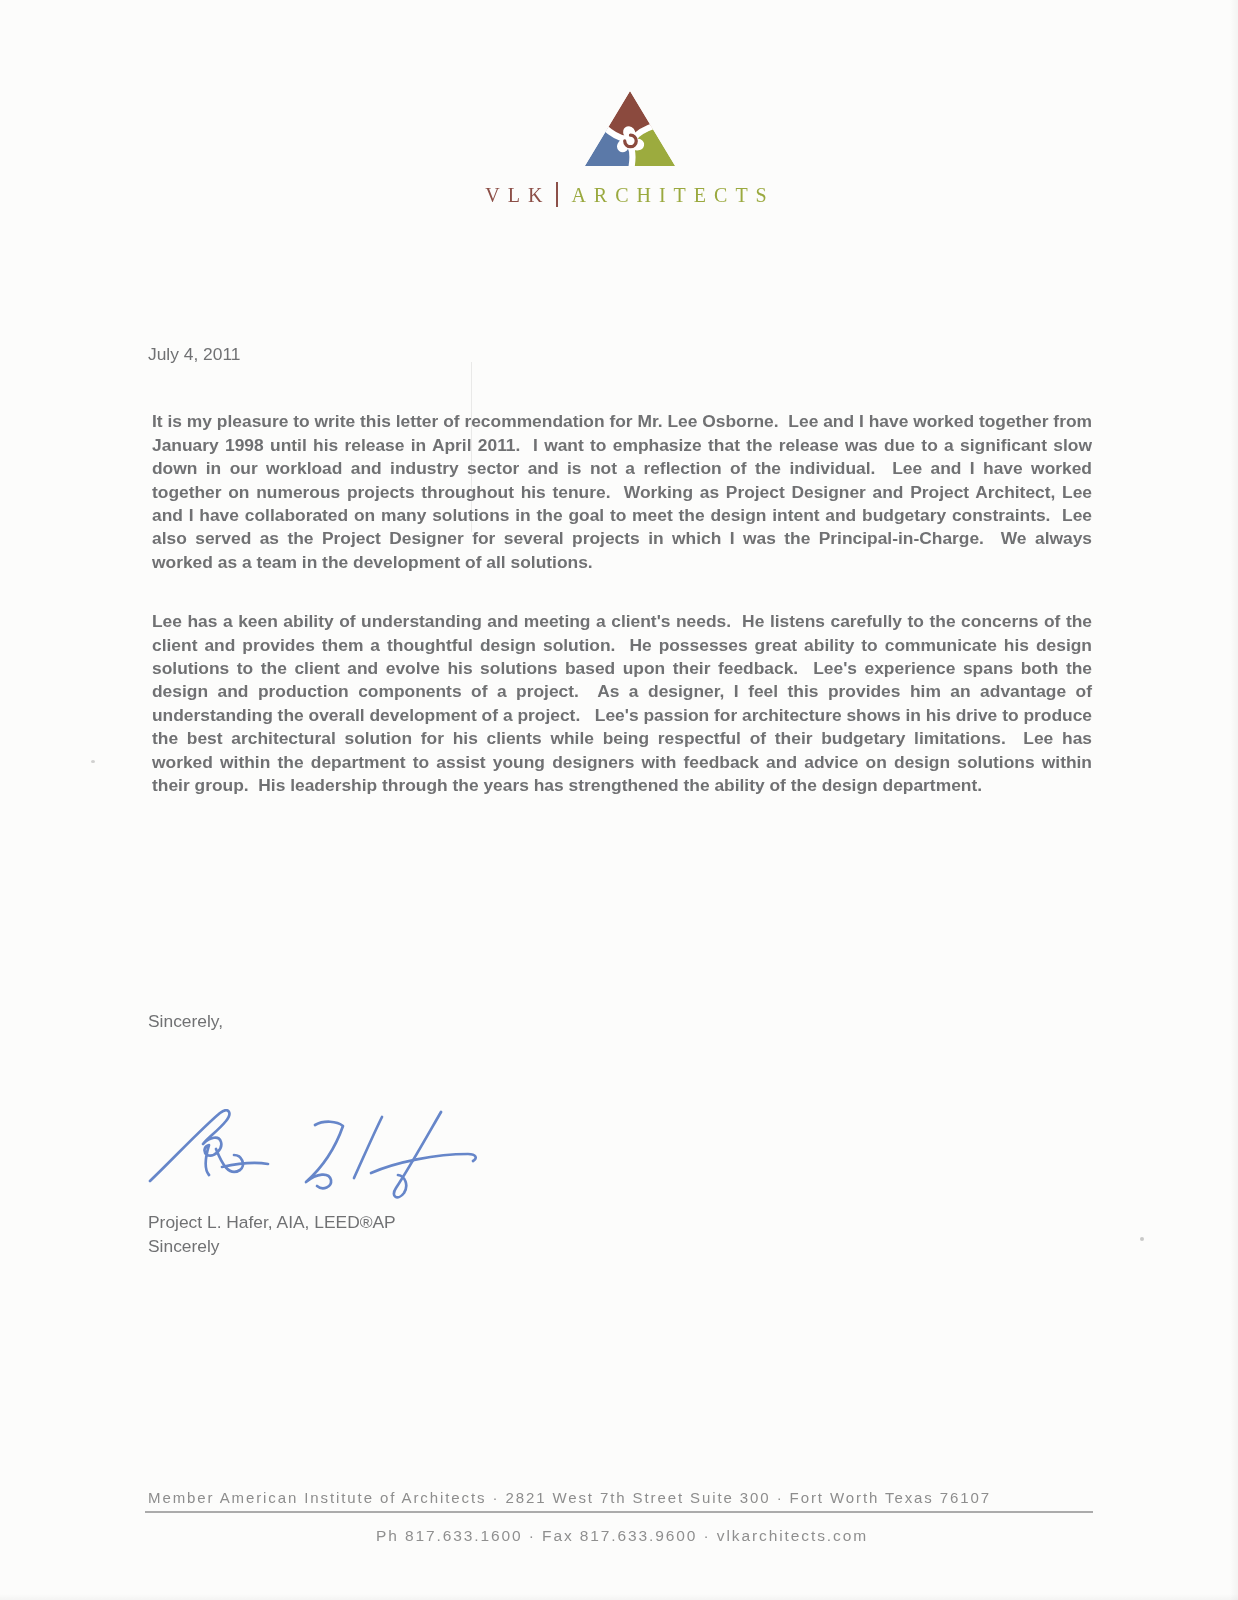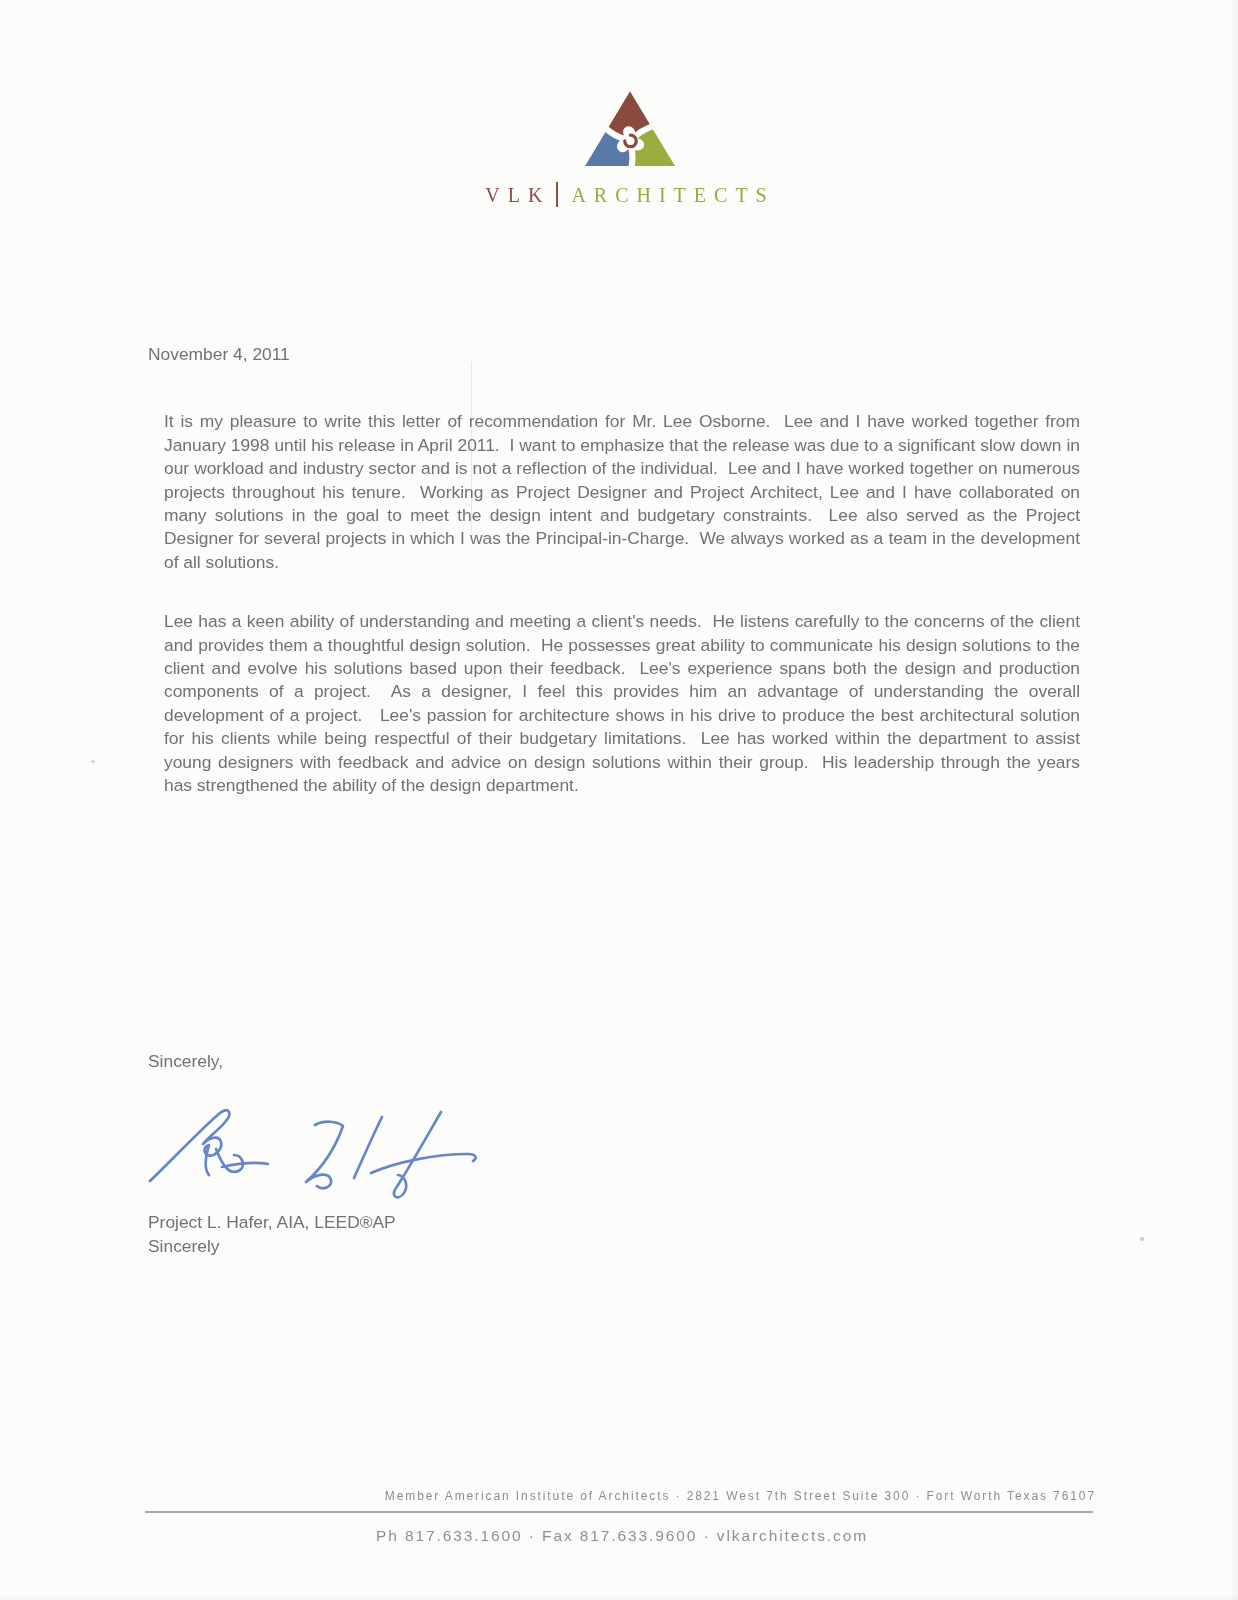--- a/index.html
+++ b/index.html
@@ -40,36 +40,36 @@
     display:inline-block;width:2px;height:25px;
     background:#8c5049;vertical-align:-5px;
     margin:0 13px 0 6px;
   }
 
   
   .content{position:absolute;left:148px;top:343px;width:948px;}
   .dateline{font-size:17.4px;line-height:23.4px;margin:0;}
   .salutation{font-size:17.4px;line-height:23.4px;margin:93px 0 0 0;}
   .para{
-    font-size:17.4px;line-height:23.4px;margin:16px;
-    text-align:justify;white-space:pre-wrap;
+    font-size:17.4px;line-height:23.4px;margin:4px;
+    text-align:justify;white-space:pre-wrap;font-weight:bold;
   }
   .para.p1{margin-top:44px;}
   .para.p2{margin-top:36px;}
   .para.p3{margin-top:20px;}
 
-  .closing{position:absolute;left:148px;top:1050px;font-size:17.4px;line-height:23.4px;}
+  .closing{position:absolute;left:148px;top:1010px;font-size:17.4px;line-height:23.4px;}
   .sig{position:absolute;left:146px;top:1078px;}
   .signer-name{position:absolute;left:148px;top:1211px;font-size:17.4px;line-height:23.4px;}
   .signer-title{position:absolute;left:148px;top:1235px;font-size:17.4px;line-height:23.4px;}
 
   
   .footer-line1{
     position:absolute;left:148px;top:1489px;width:948px;
-    text-align:right;font-size:12px;letter-spacing:1.9px;color:#8d8d8d;
+    text-align:left;font-size:15px;letter-spacing:1.9px;color:#8d8d8d;
     white-space:nowrap;
   }
   .footer-rule{
     position:absolute;left:145px;top:1511px;width:948px;height:2px;
     background:#ababab;border:none;margin:0;
   }
   .footer-line2{
     position:absolute;left:148px;top:1527px;width:948px;
     text-align:center;font-size:15.5px;letter-spacing:1.9px;color:#8f8f8f;
     white-space:nowrap;
@@ -109,21 +109,21 @@
           <path d="M50.5,49 a6,6 0 1 1 -6,6" fill="none" stroke="#8b4a3e" stroke-width="3.4" stroke-linecap="round"></path>
         </g>
       </svg>
       <div class="wordmark">
         <span class="vlk">VLK</span><span class="bar"></span><span class="arch">ARCHITECTS</span>
       </div>
     </div>
   </div>
 
   <div class="content">
-    <p class="dateline">November 4, 2011</p>
+    <p class="dateline">July 4, 2011</p>
     <p class="para p1">It is my pleasure to write this letter of recommendation for Mr. Lee Osborne.  Lee and I have worked together from January 1998 until his release in April 2011.  I want to emphasize that the release was due to a significant slow down in our workload and industry sector and is not a reflection of the individual.  Lee and I have worked together on numerous projects throughout his tenure.  Working as Project Designer and Project Architect, Lee and I have collaborated on many solutions in the goal to meet the design intent and budgetary constraints.  Lee also served as the Project Designer for several projects in which I was the Principal-in-Charge.  We always worked as a team in the development of all solutions.</p>
     <p class="para p2">Lee has a keen ability of understanding and meeting a client's needs.  He listens carefully to the concerns of the client and provides them a thoughtful design solution.  He possesses great ability to communicate his design solutions to the client and evolve his solutions based upon their feedback.  Lee's experience spans both the design and production components of a project.  As a designer, I feel this provides him an advantage of understanding the overall development of a project.   Lee's passion for architecture shows in his drive to produce the best architectural solution for his clients while being respectful of their budgetary limitations.  Lee has worked within the department to assist young designers with feedback and advice on design solutions within their group.  His leadership through the years has strengthened the ability of the design department.</p>
   </div>
 
   <div class="closing">Sincerely,</div>
 
   <svg class="sig" width="340" height="135" viewBox="0 0 340 135" aria-hidden="true">
     <g fill="none" stroke="#5f80c7" stroke-width="2.7" stroke-linecap="round" stroke-linejoin="round" opacity="0.95">
       <path d="M4,103 C28,80 56,50 74,35 C82,29 87,34 80,43 C71,54 62,59 57,66 C64,59 73,57 75,64 C77,71 68,80 61,77 C57,74 58,68 63,67 C60,77 57,90 63,97"></path>
       <path d="M70,71 C76,86 83,99 94,92 C100,87 96,77 88,77"></path>

